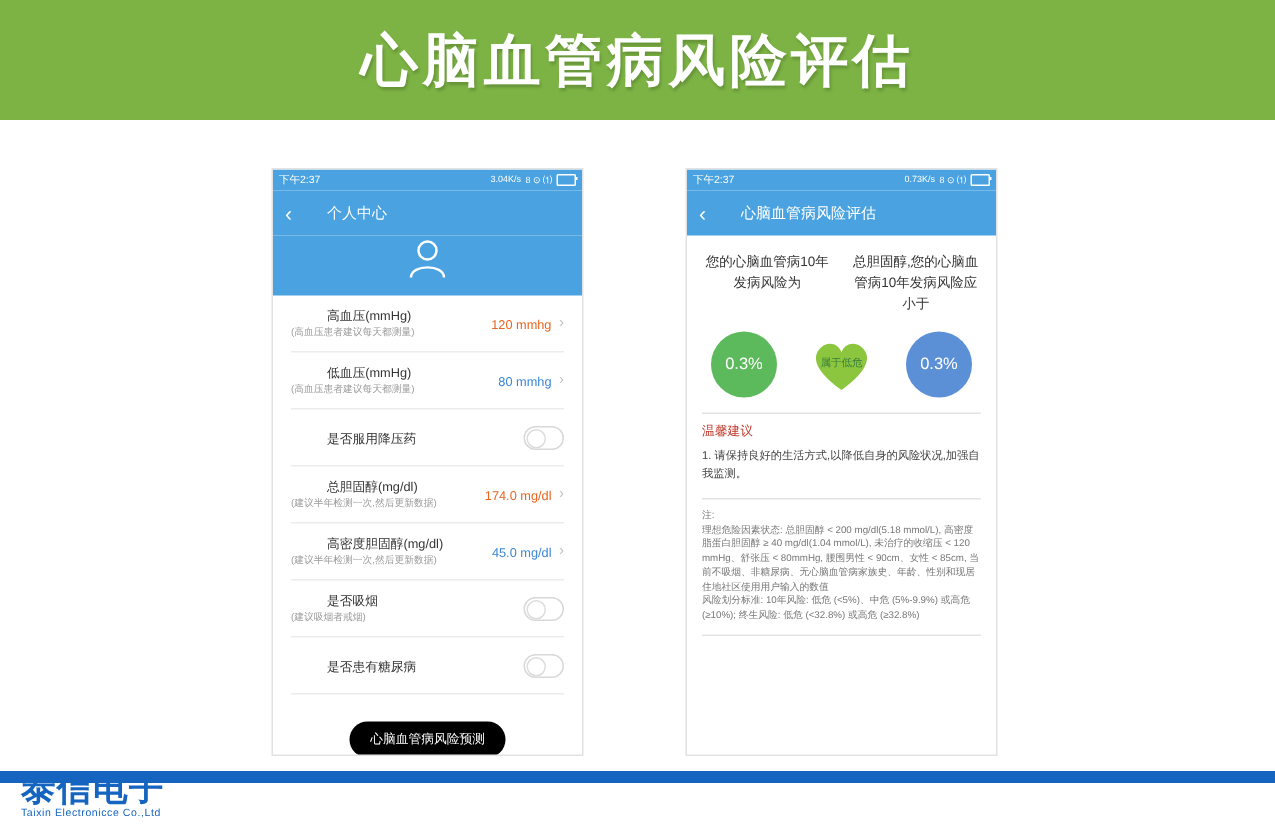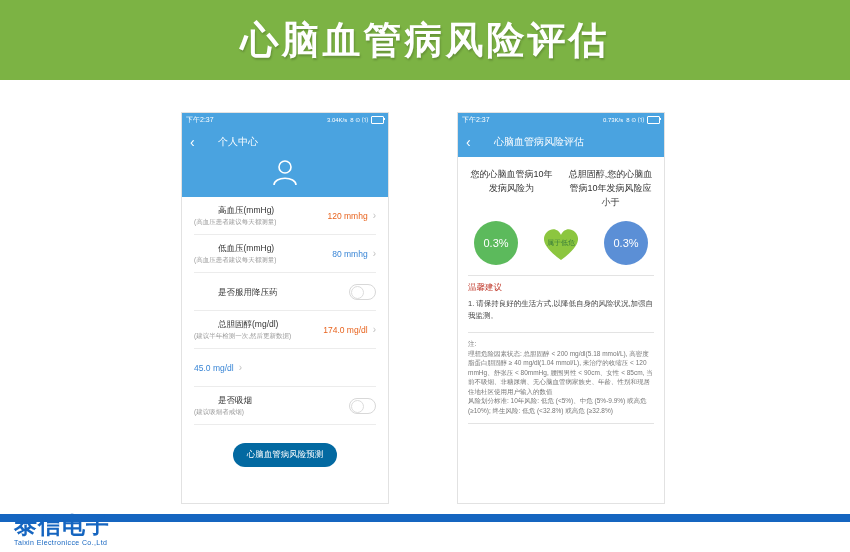--- a/index.html
+++ b/index.html
@@ -203,21 +203,21 @@
     border-radius: 50%;
     background: #ffffff;
     border: 1px solid #dcdcdc;
   }
   .predict-wrap {
     display: flex;
     justify-content: center;
     margin-top: 18px;
   }
   .predict-btn {
-    background: #0369a1;
+    background: #000000;
     color: #ffffff;
     font-size: 8.5px;
     border-radius: 14px;
     padding: 6px 14px;
     border: none;
   }
 
   
   .risk-body {
     padding: 10px 10px 0 10px;
@@ -358,34 +358,46 @@
     <div class="list-row">
       <div class="row-labels">
         <div class="row-title">总胆固醇(mg/dl)</div>
         <div class="row-sub">(建议半年检测一次,然后更新数据)</div>
       </div>
       <div class="row-value orange">174.0 mg/dl</div>
       <span class="chev">›</span>
     </div>
 
     <div class="list-row">
+      <div class="row-labels">
+        <div class="row-title">高密度胆固醇(mg/dl)</div>
+        <div class="row-sub">(建议半年检测一次,然后更新数据)</div>
+      </div>
       <div class="row-value blue">45.0 mg/dl</div>
       <span class="chev">›</span>
     </div>
 
     <div class="list-row">
       <div class="row-labels">
         <div class="row-title">是否吸烟</div>
         <div class="row-sub">(建议吸烟者戒烟)</div>
       </div>
       <div class="toggle">
           <span class="knob"></span>
         </div>
     </div>
 
+    <div class="list-row">
+      <div class="row-labels">
+        <div class="row-title">是否患有糖尿病</div>
+      </div>
+      <div class="toggle">
+          <span class="knob"></span>
+        </div>
+    </div>
 
     <div class="predict-wrap">
       <button class="predict-btn">心脑血管病风险预测</button>
     </div>
   </div>
 </div>
 
 <div class="phone phone-right">
 
   <div class="status-bar">

